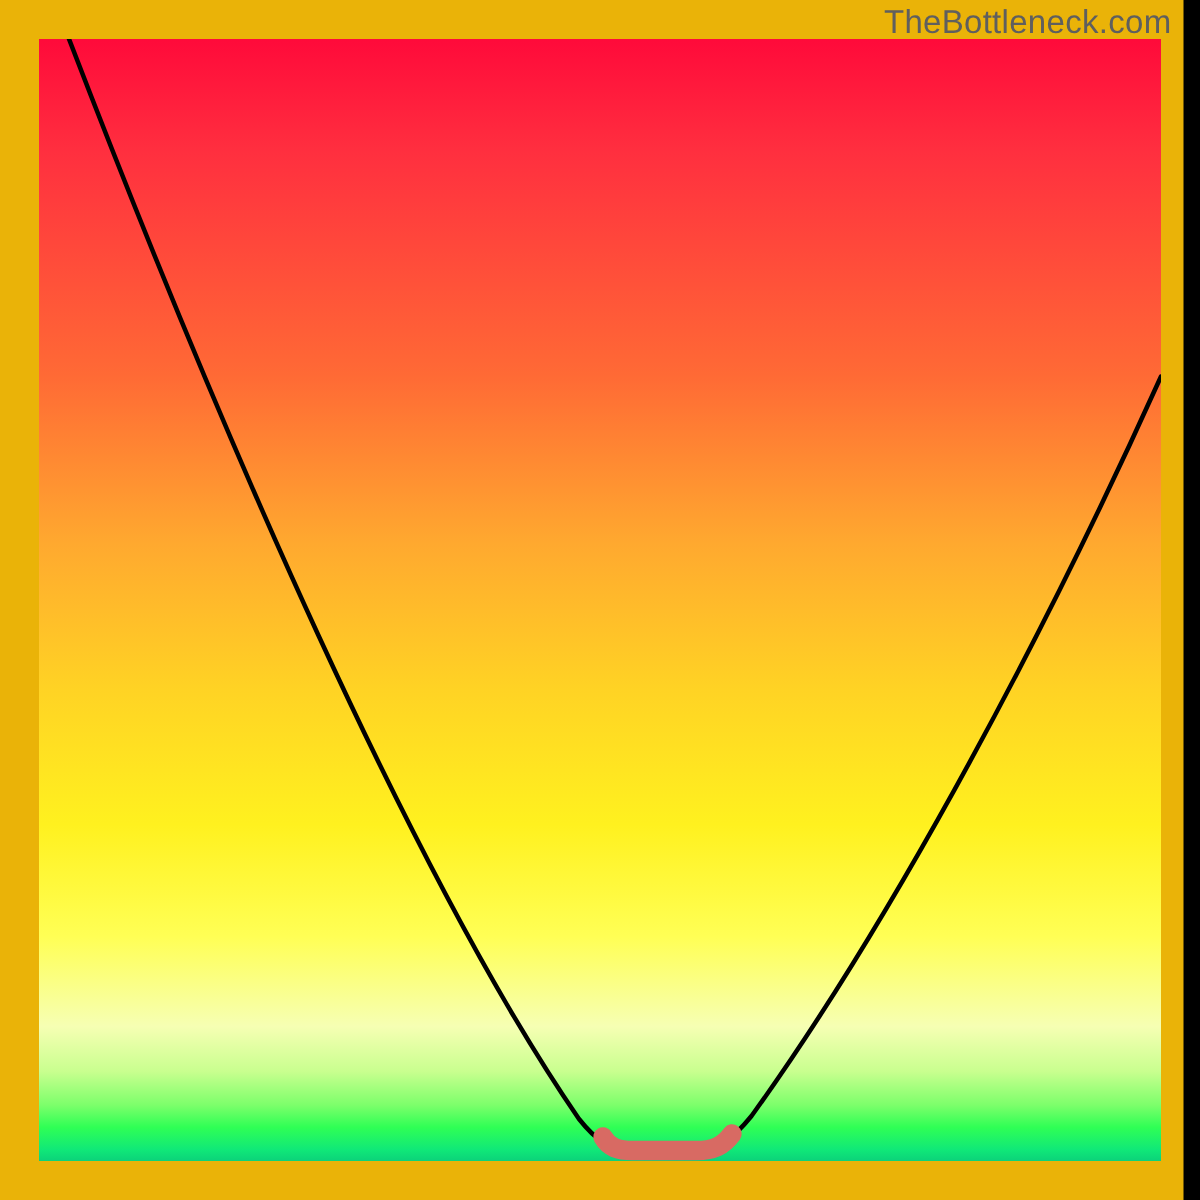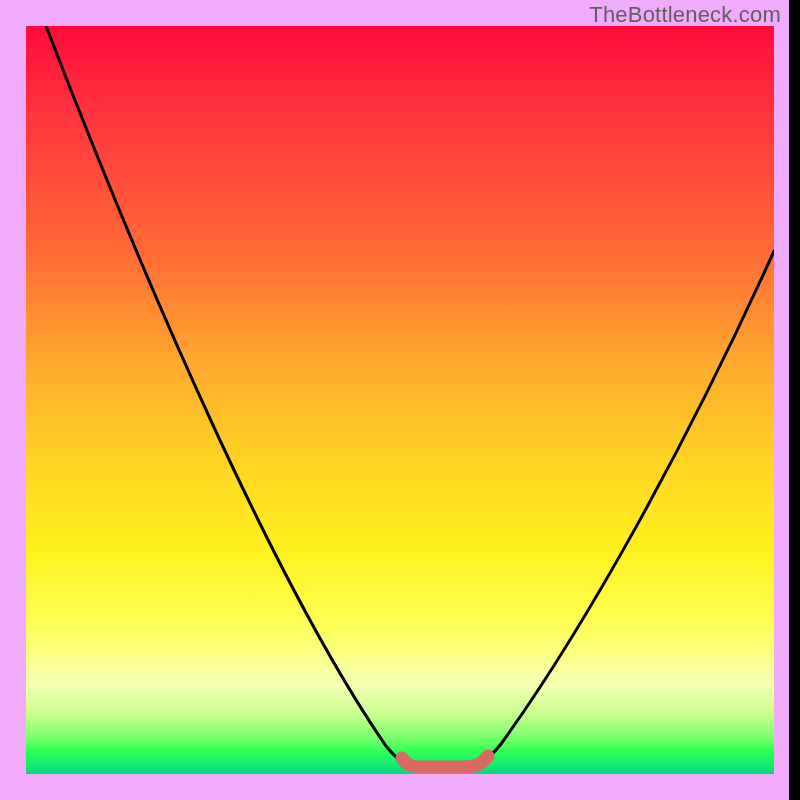--- a/index.html
+++ b/index.html
@@ -8,21 +8,21 @@
     width: 800px;
     height: 800px;
     background: #000;
     overflow: hidden;
     font-family: Arial, Helvetica, sans-serif;
   }
   .frame {
     position: relative;
     width: 789px;
     height: 800px;
-    background: #f0abfc;
+    background: #eab308;
   }
   .plot {
     position: absolute;
     left: 26px;
     top: 26px;
     width: 748px;
     height: 748px;
     
     background: linear-gradient(
       to bottom,

